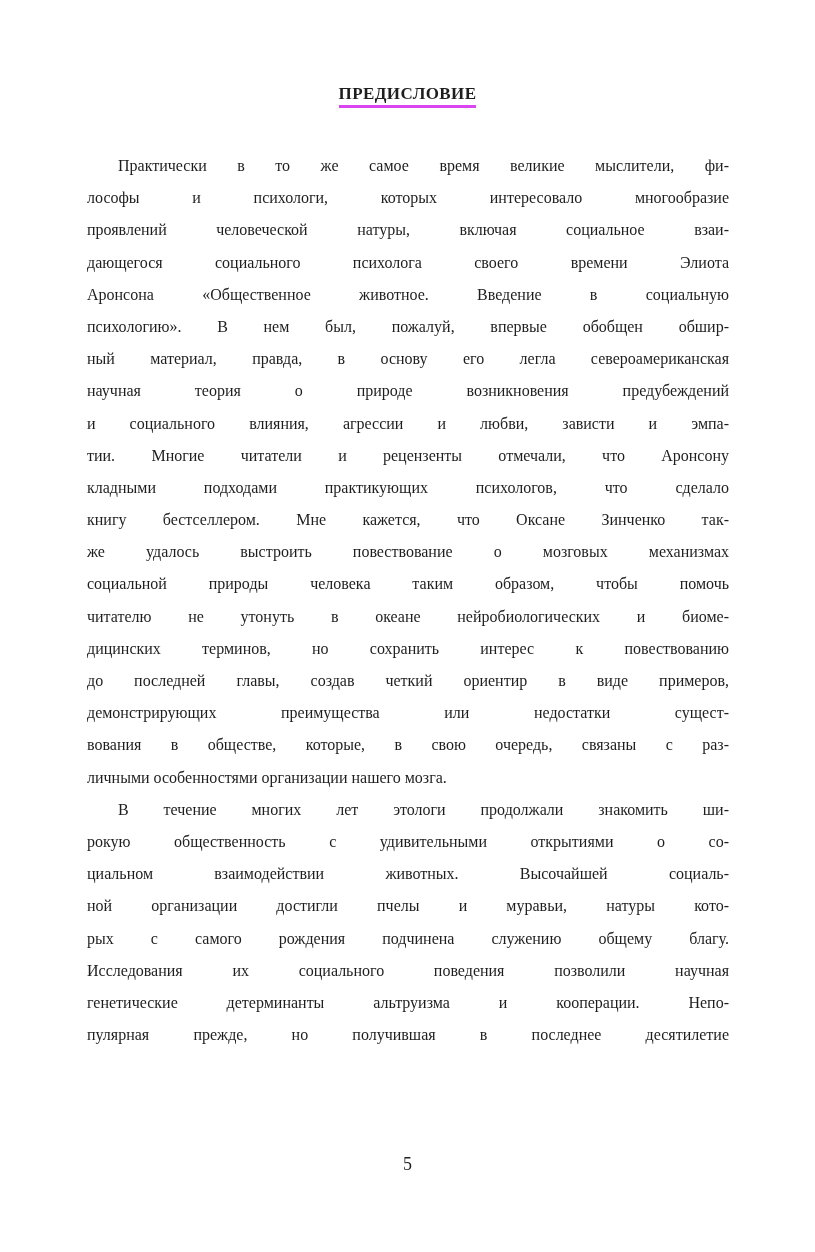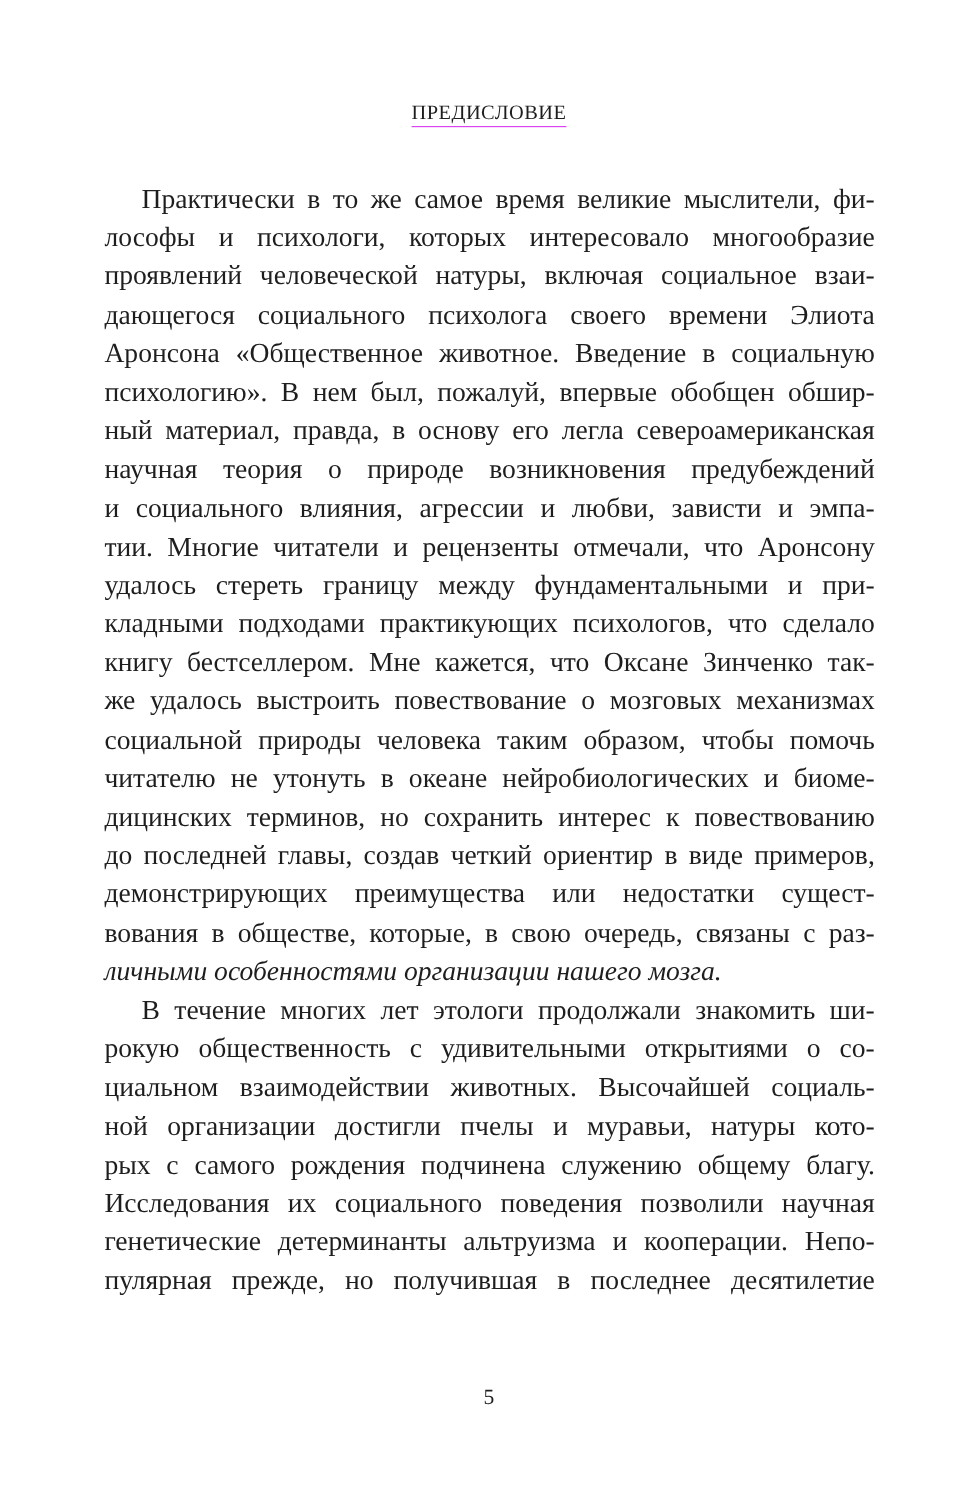--- a/index.html
+++ b/index.html
@@ -20,40 +20,41 @@
     top: 84px;
     left: 0;
     width: 815px;
     text-align: center;
     font-size: 17px;
     letter-spacing: 0.4px;
     line-height: 20px;
   }
   .running-head span {
     display: inline-block;
-    border-bottom: 1px solid #d946ef;
+    border-bottom: 3px solid #d946ef;
     padding-bottom: 1px;
+    font-weight: bold;
   }
   .page-body {
     position: absolute;
     top: 150px;
     left: 87px;
     width: 642px;
   }
   .line {
     display: block;
     height: 32.2px;
     line-height: 32.2px;
-    font-size: 23px;
+    font-size: 16px;
     white-space: nowrap;
     text-align: justify;
     text-align-last: justify;
   }
   .line.indent { padding-left: 31px; }
-  .line.last { text-align-last: left; font-style: italic; }
+  .line.last { text-align-last: left; }
   .page-number {
     position: absolute;
     top: 1153px;
     left: 0;
     width: 815px;
     text-align: center;
     font-size: 18px;
     line-height: 22px;
   }
 </style>
@@ -69,21 +70,20 @@
     <span class="line indent">Практически в то же самое время великие мыслители, фи-</span>
     <span class="line">лософы и психологи, которых интересовало многообразие</span>
     <span class="line">проявлений человеческой натуры, включая социальное взаи-</span>
     <span class="line">дающегося социального психолога своего времени Элиота</span>
     <span class="line">Аронсона «Общественное животное. Введение в социальную</span>
     <span class="line">психологию». В нем был, пожалуй, впервые обобщен обшир-</span>
     <span class="line">ный материал, правда, в основу его легла североамериканская</span>
     <span class="line">научная теория о природе возникновения предубеждений</span>
     <span class="line">и социального влияния, агрессии и любви, зависти и эмпа-</span>
     <span class="line">тии. Многие читатели и рецензенты отмечали, что Аронсону</span>
-    <span class="line">удалось стереть границу между фундаментальными и при-</span>
     <span class="line">кладными подходами практикующих психологов, что сделало</span>
     <span class="line">книгу бестселлером. Мне кажется, что Оксане Зинченко так-</span>
     <span class="line">же удалось выстроить повествование о мозговых механизмах</span>
     <span class="line">социальной природы человека таким образом, чтобы помочь</span>
     <span class="line">читателю не утонуть в океане нейробиологических и биоме-</span>
     <span class="line">дицинских терминов, но сохранить интерес к повествованию</span>
     <span class="line">до последней главы, создав четкий ориентир в виде примеров,</span>
     <span class="line">демонстрирующих преимущества или недостатки сущест-</span>
     <span class="line">вования в обществе, которые, в свою очередь, связаны с раз-</span>
     <span class="line last">личными особенностями организации нашего мозга.</span>

